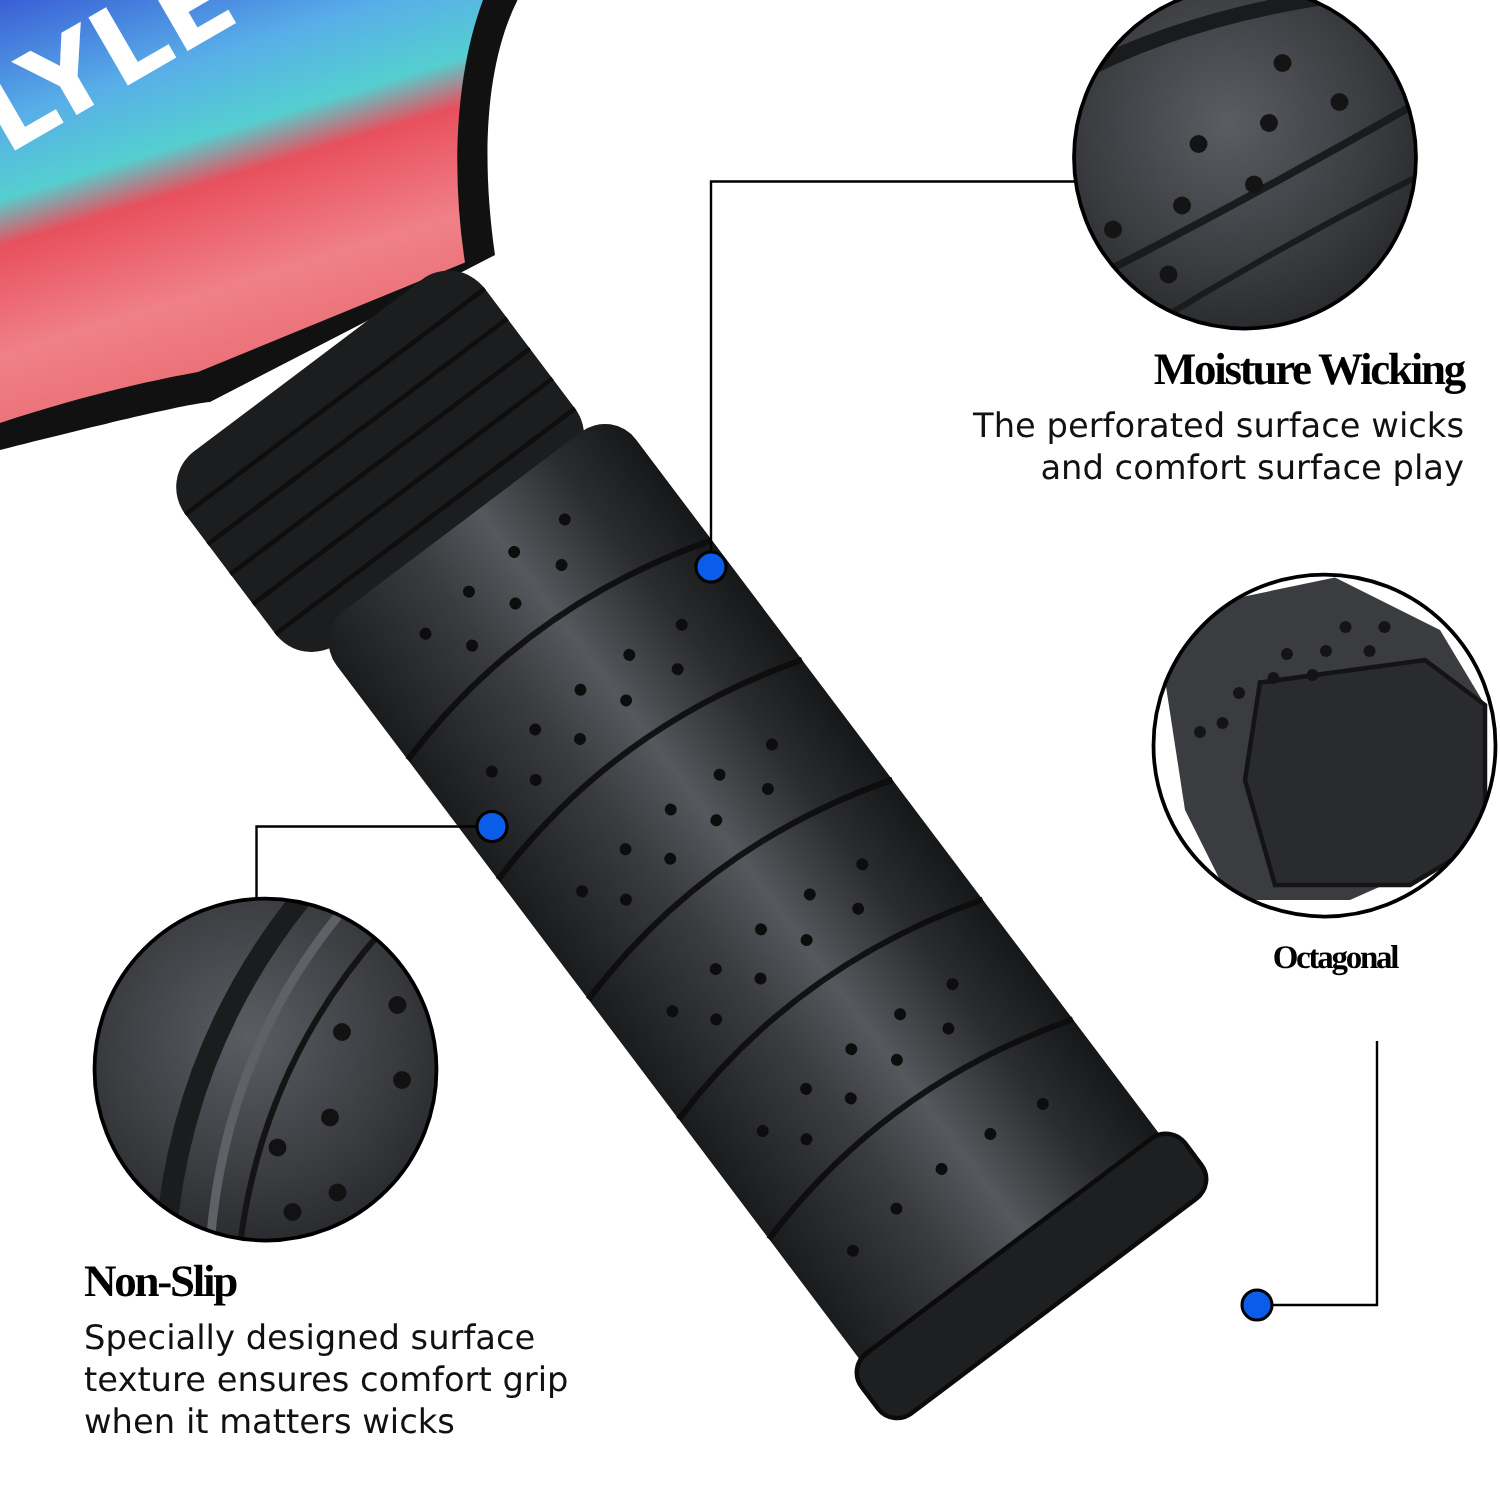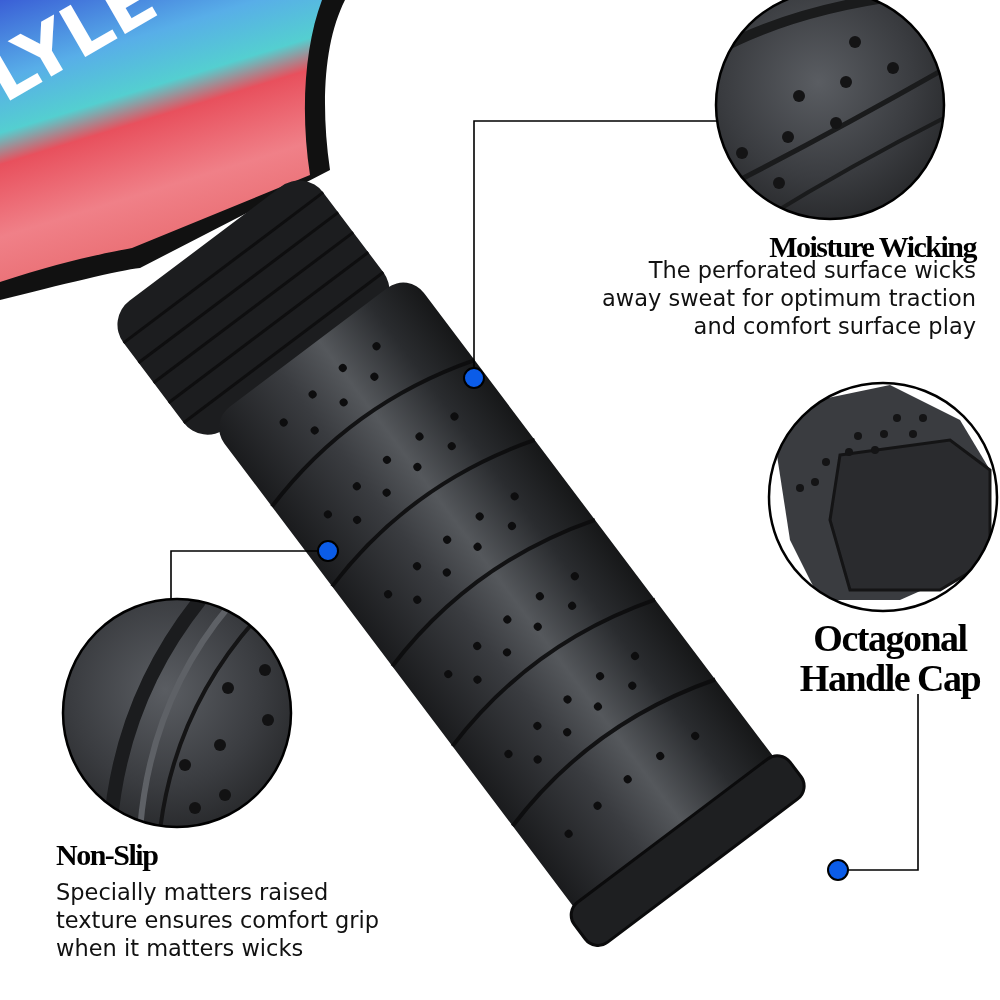--- a/index.html
+++ b/index.html
@@ -197,31 +197,29 @@
     </g>
 
     <g fill="#0b5ce8" stroke="#000" stroke-width="2">
       <circle cx="474" cy="378" r="10"></circle>
       <circle cx="328" cy="551" r="10"></circle>
       <circle cx="838" cy="870" r="10"></circle>
     </g>
   </svg>
 
   <div class="title right" style="right:24px; top:230px; font-size:30px;">Moisture Wicking</div>
-  <div class="desc right" style="right:24px; top:256px; width:460px;">
+  <div class="desc right" style="right:24px; top:270px; width:460px;">
     <div>The perforated surface wicks</div>
-    <div>away sweat for optimum traction</div>
     <div>and comfort surface play</div>
   </div>
 
-  <div class="title center" style="left:790px; top:618px; width:200px; font-size:38px; line-height:40px;">
+  <div class="title center" style="left:790px; top:618px; width:200px; font-size:22px; line-height:40px;">
     <div>Octagonal</div>
-    <div>Handle Cap</div>
   </div>
 
   <div class="title" style="left:56px; top:838px; font-size:30px;text-align:right;">Non-Slip</div>
   <div class="desc" style="left:56px; top:878px; width:420px;">
-    <div>Specially matters raised</div>
+    <div>Specially designed surface</div>
     <div>texture ensures comfort grip</div>
     <div>when it matters wicks</div>
   </div>
 
 </div>
 
 </body></html>

